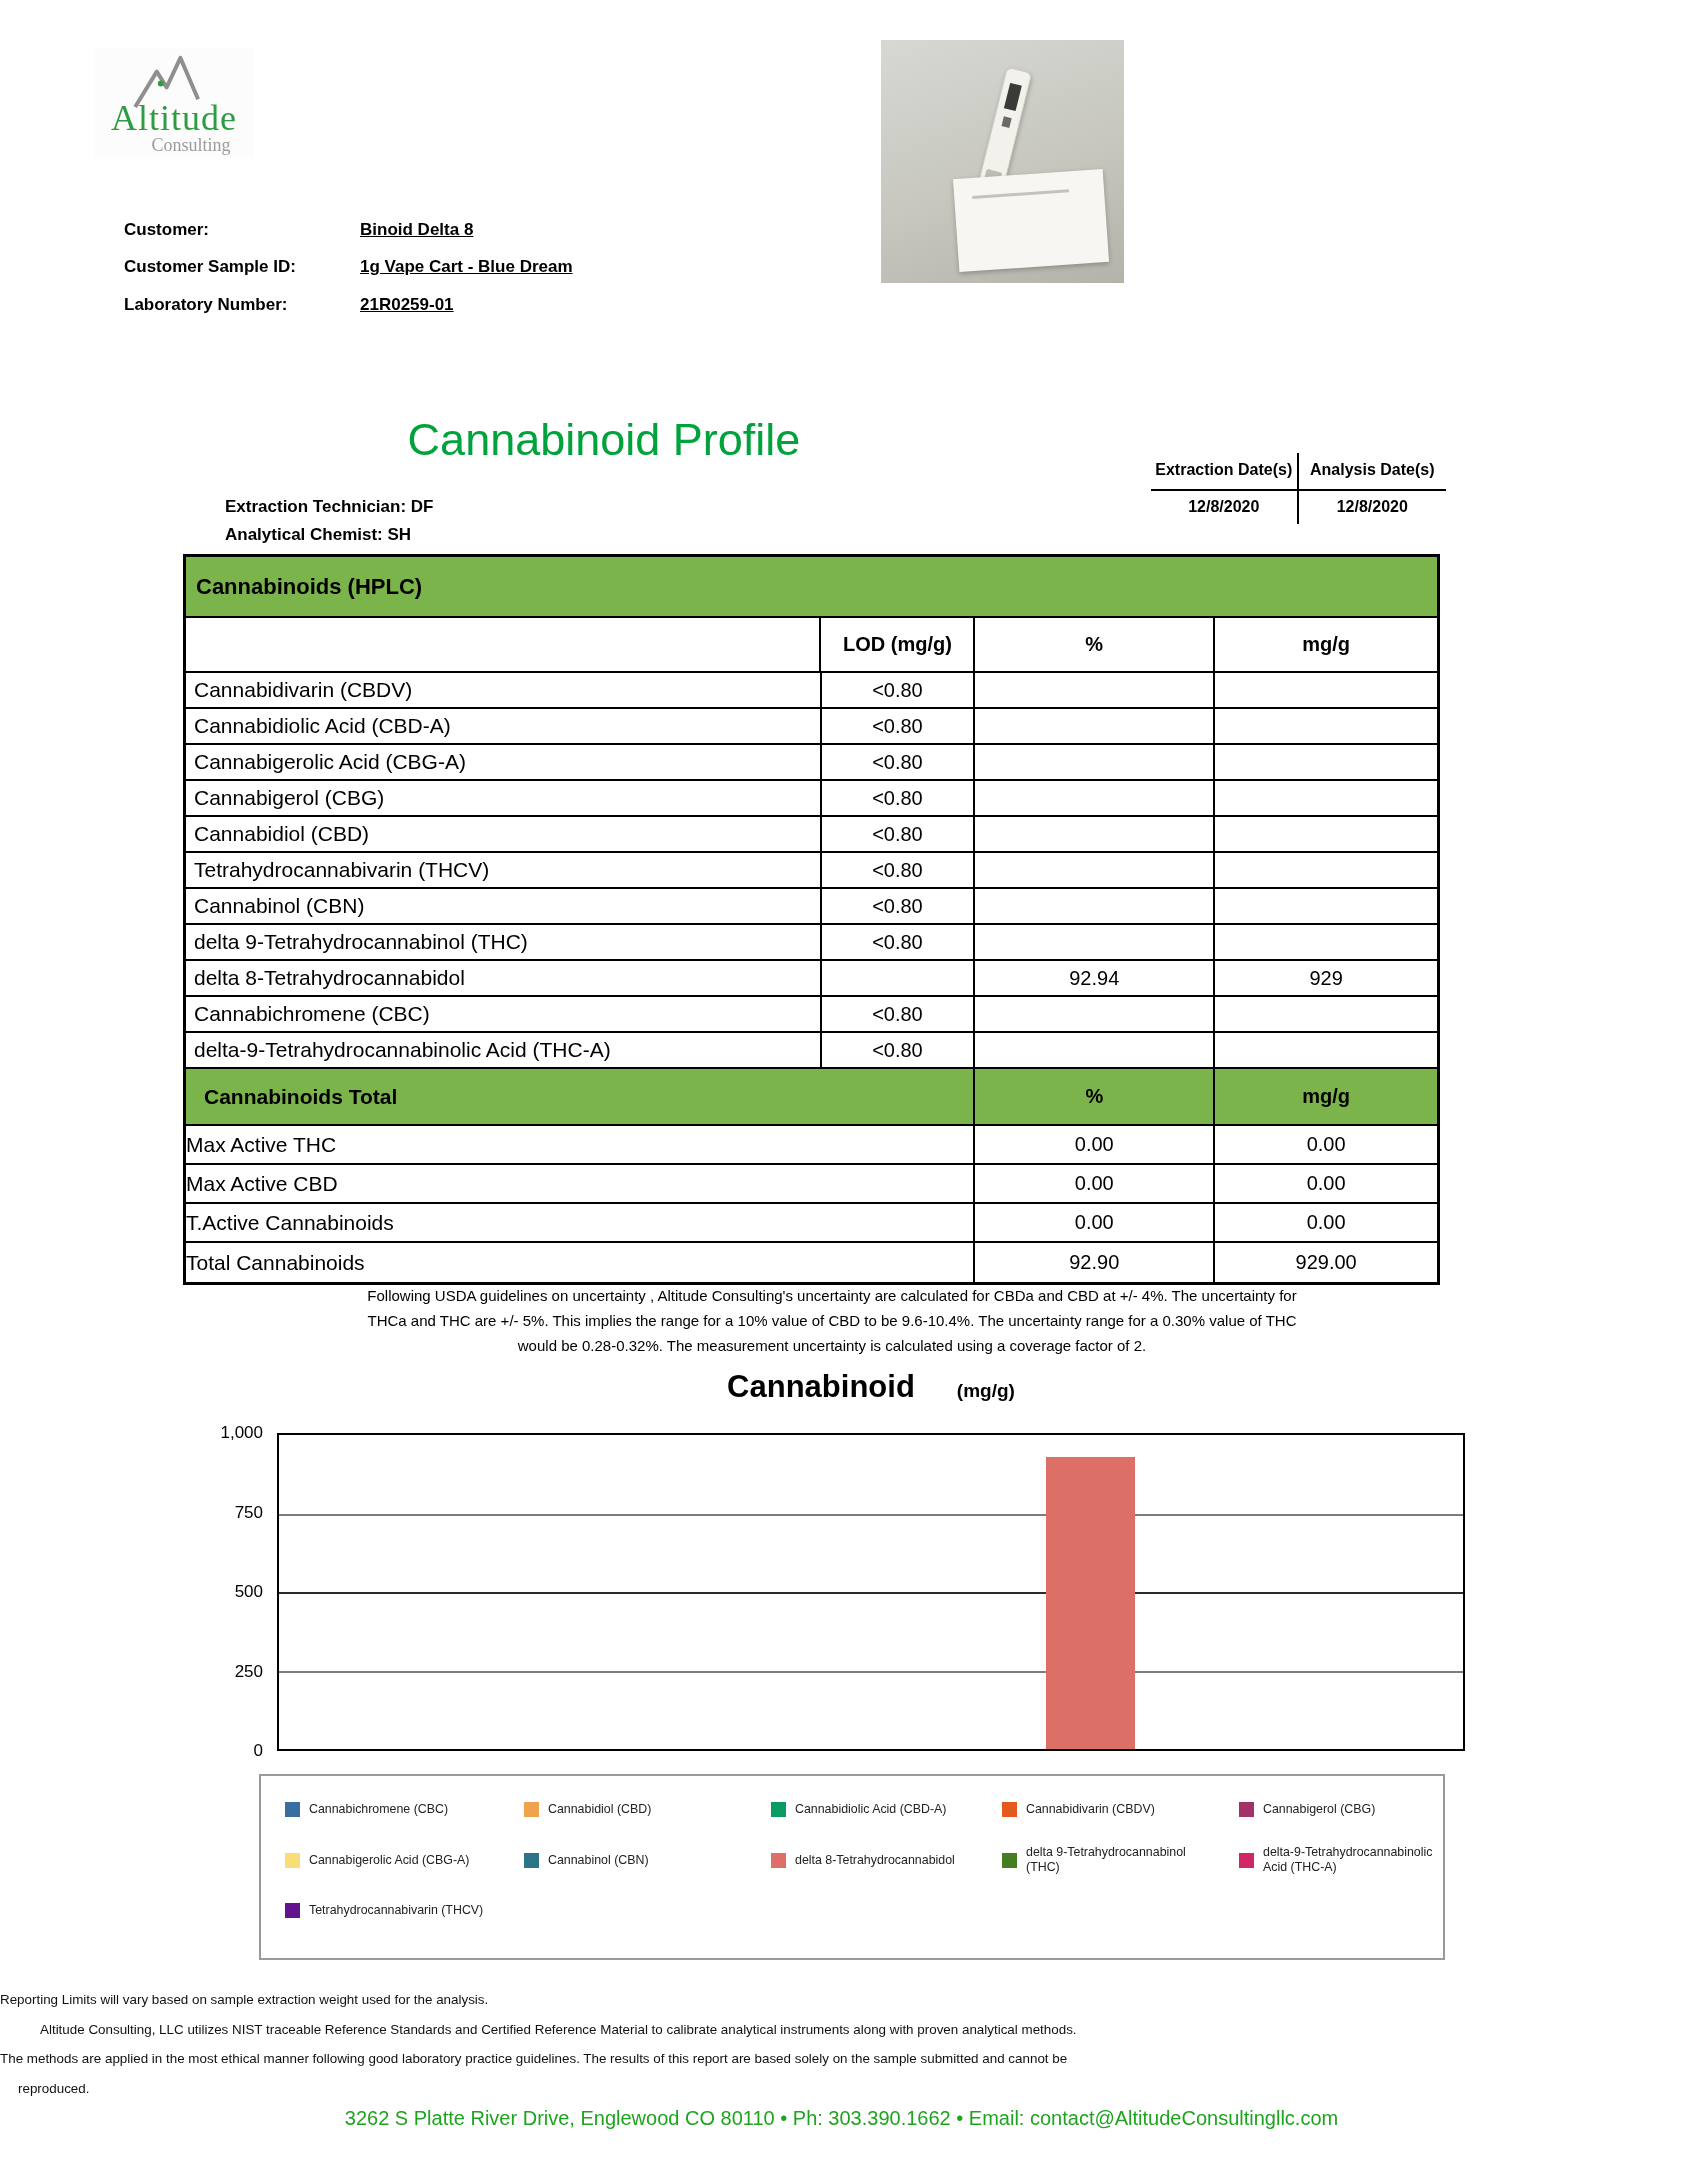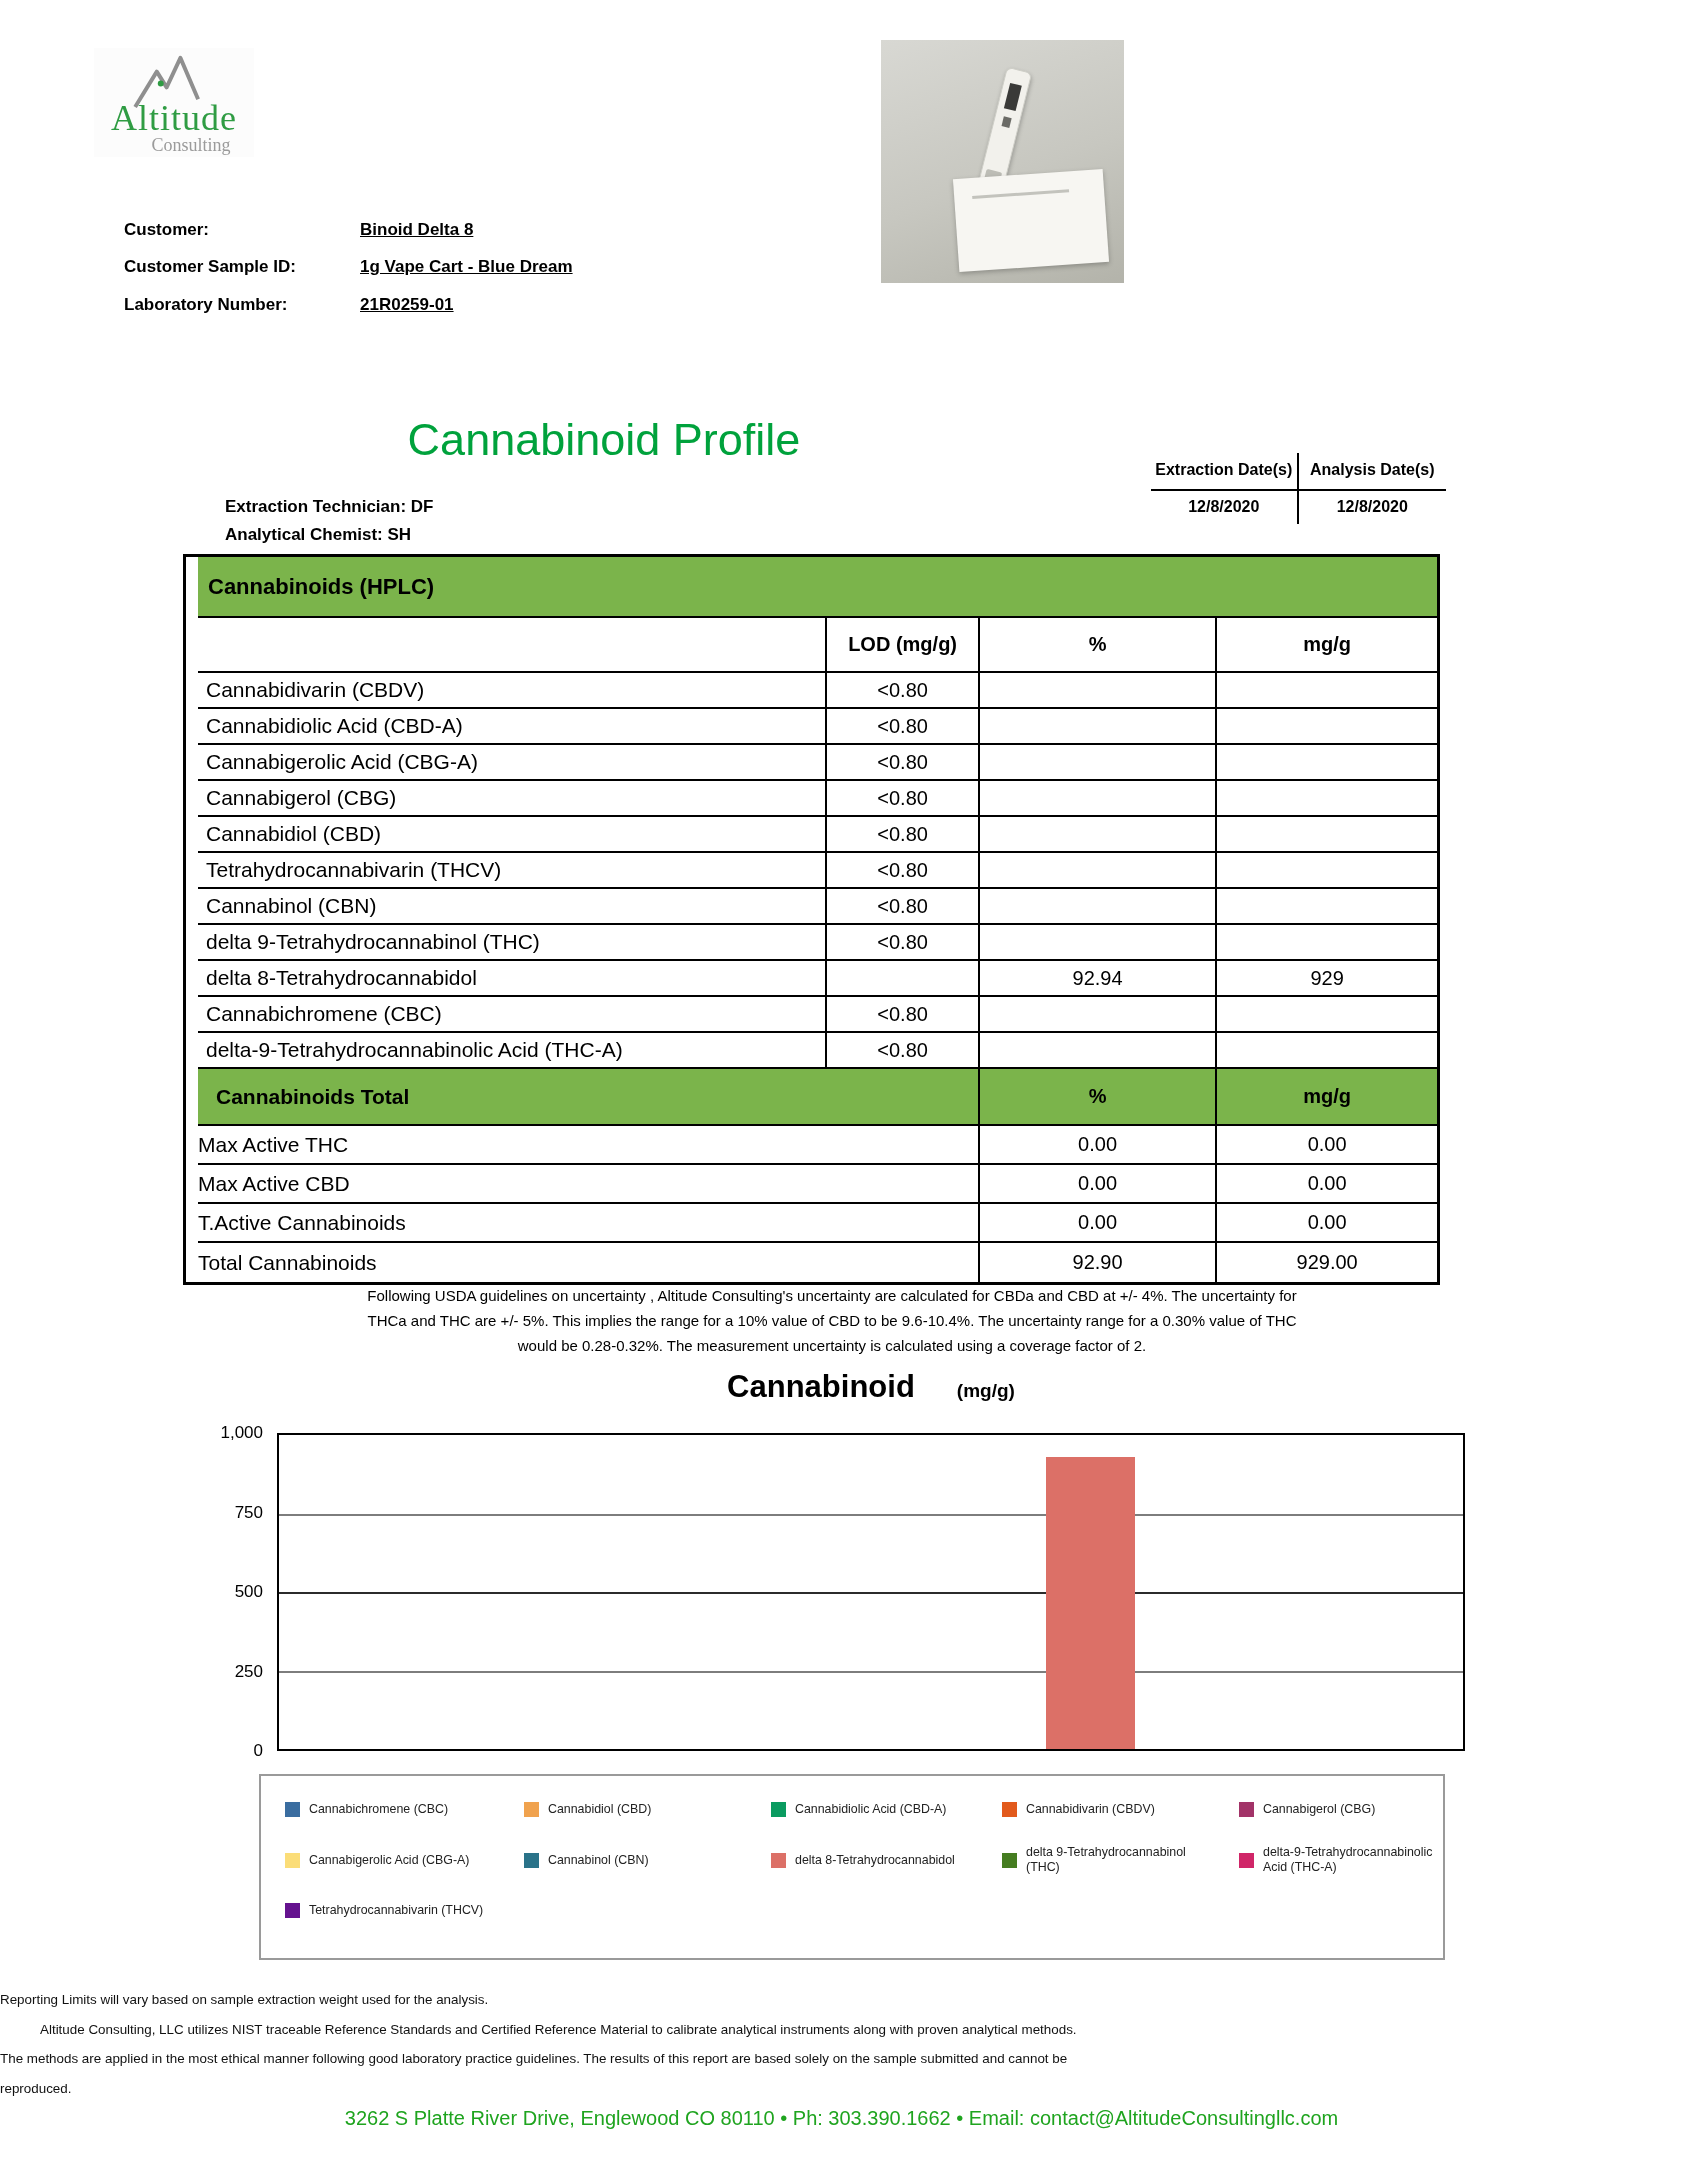--- a/index.html
+++ b/index.html
@@ -36,21 +36,21 @@
 
   
   .dates { position:absolute; left:1151px; top:453px; width:295px; display:flex; }
   .dates .dcol { width:148px; text-align:center; }
   .dates .dcol.first { border-right:2px solid #000; }
   .dates .dhead { font-size:16px; font-weight:bold; line-height:22px; padding:6px 0 8px 0; border-bottom:2px solid #000; }
   .dates .dval  { font-size:16px; font-weight:bold; padding:7px 0 8px 0; }
 
   
   .ctable { position:absolute; left:183px; top:554px; width:1257px; border:3px solid #000; background:#fff; }
-  .tr { display:flex; border-bottom:2px solid #000; align-items:stretch;margin-left:12px; }
+  .tr { display:flex; border-bottom:2px solid #000; align-items:stretch; }
   .tr:last-child { border-bottom:none; }
   .td { display:flex; align-items:center; }
   .green { background:#7bb44b; }
   .h1-left  { width:788px; font-size:22px; font-weight:bold; padding-left:10px; height:59px; }
   .h1-right { width:463px; font-size:21px; font-weight:bold; justify-content:center; border-left:2px solid #000; height:59px; }
   .h2 { height:55px; }
   .h2 .blank { width:634px; }
   .h2 .lod  { width:154px; border-left:2px solid #000; justify-content:center; font-size:20px; font-weight:bold; }
   .h2 .pct  { width:240px; border-left:2px solid #000; justify-content:center; font-size:20px; font-weight:bold; }
   .h2 .mgg  { width:224px; border-left:2px solid #000; justify-content:center; font-size:20px; font-weight:bold; }
@@ -331,17 +331,17 @@
     </div>
     <div class="lg-item">
       <span class="lg-swatch" style="background-color: rgb(101, 18, 143);"></span>
       <span class="lg-label">Tetrahydrocannabivarin (THCV)</span>
     </div>
   </div>
 
   <div class="foot" style="top:1992px;">Reporting Limits will vary based on sample extraction weight used for the analysis.</div>
   <div class="foot" style="top:2022px;margin-left:40px;">Altitude Consulting, LLC utilizes NIST traceable Reference Standards and Certified Reference Material to calibrate analytical instruments along with proven analytical methods.</div>
   <div class="foot" style="top:2051px;">The methods are applied in the most ethical manner following good laboratory practice guidelines. The results of this report are based solely on the sample submitted and cannot be</div>
-  <div class="foot" style="top:2081px;">reproduced.</div>
+  <div class="foot" style="top:2081px;padding-left:18px;">reproduced.</div>
   <div class="address">3262 S Platte River Drive, Englewood CO 80110    •    Ph: 303.390.1662    •    Email: contact@AltitudeConsultingllc.com</div>
 
 </div>
 
 
 </body></html>

